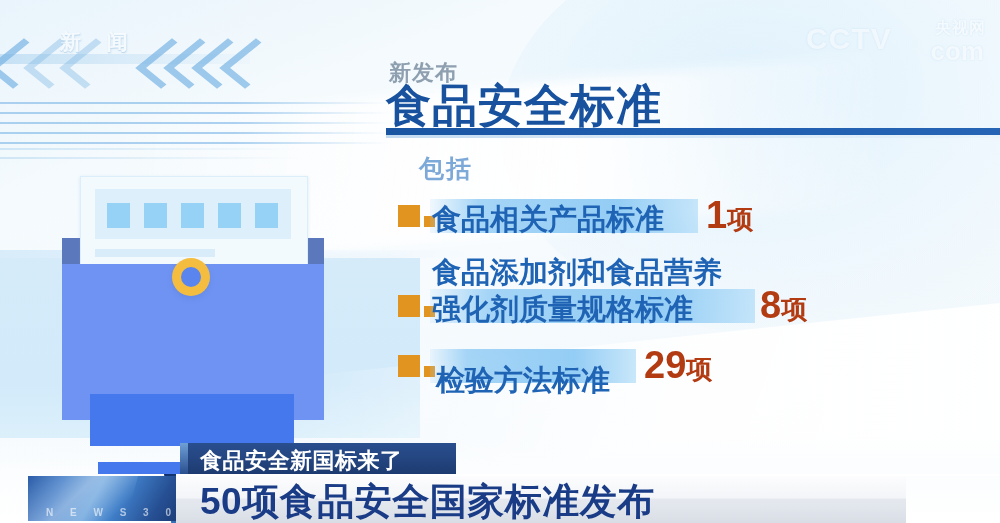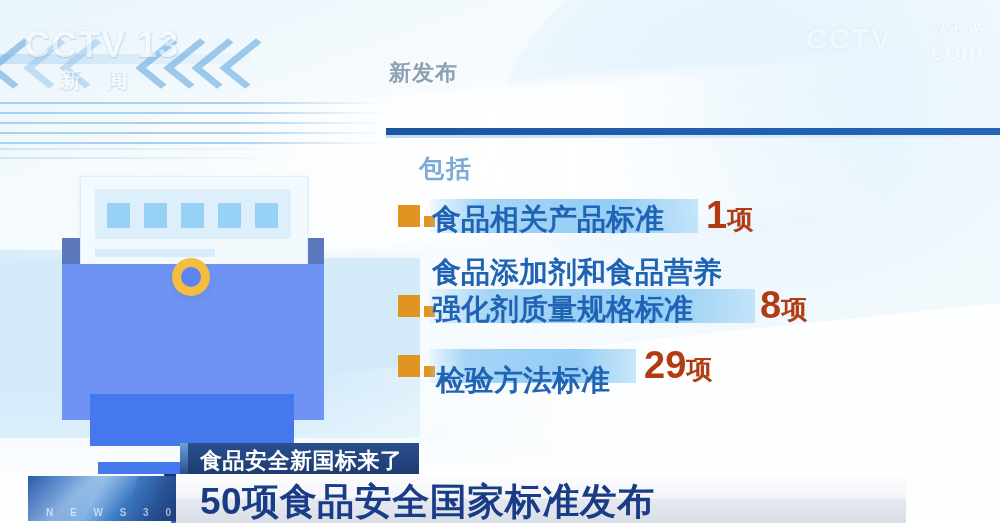--- a/index.html
+++ b/index.html
@@ -322,21 +322,21 @@
   .il-band-small {
     position: absolute; left: 36px; top: 198px;
     width: 178px; height: 12px;
     background: #4678ed;
   }
 
   
   .sub-strip {
     position: absolute;
     left: 188px; top: 443px;
-    width: 231px; height: 31px;
+    width: 268px; height: 31px;
     background: linear-gradient(180deg, #2a4f8e 0%, #23447f 55%, #1d3b70 100%);
     box-shadow: 0 1px 0 rgba(255,255,255,0.25);
   }
   .sub-strip span {
     position: absolute;
     left: 12px; top: 3px;
     font-size: 22px;
     font-weight: 700;
     color: #ffffff;
     letter-spacing: 0.5px;
@@ -432,31 +432,31 @@
     <div class="chev small" style="left:74px;"></div>
     <div class="chev" style="left:150px;"></div>
     <div class="chev" style="left:178px;"></div>
     <div class="chev" style="left:206px;"></div>
     <div class="chev" style="left:234px;"></div>
   </div>
   <div class="stripes"></div>
   <div class="stripes-faint"></div>
 
   <div class="cctv13">
-    <div class="txt">CCTV 13</div>
     <div class="sub">新 闻</div>
   </div>
 
   <div class="cctvcom">
     <div class="line1">CCTV</div>
     <div class="line2">央视网</div>
     <div class="line3">com</div>
   </div>
 
   <div class="kicker">新发布</div>
+  <div class="title-main">食品安全标准</div>
   <div class="title-rule"></div>
   <div class="title-rule-shadow"></div>
   <div class="includes">包括</div>
 
   <div class="illus">
     <div class="il-ear-l"></div>
     <div class="il-ear-r"></div>
     <div class="il-sheet">
       <div class="il-sheet-band">
         <div class="il-sq" style="left:12px;"></div>

